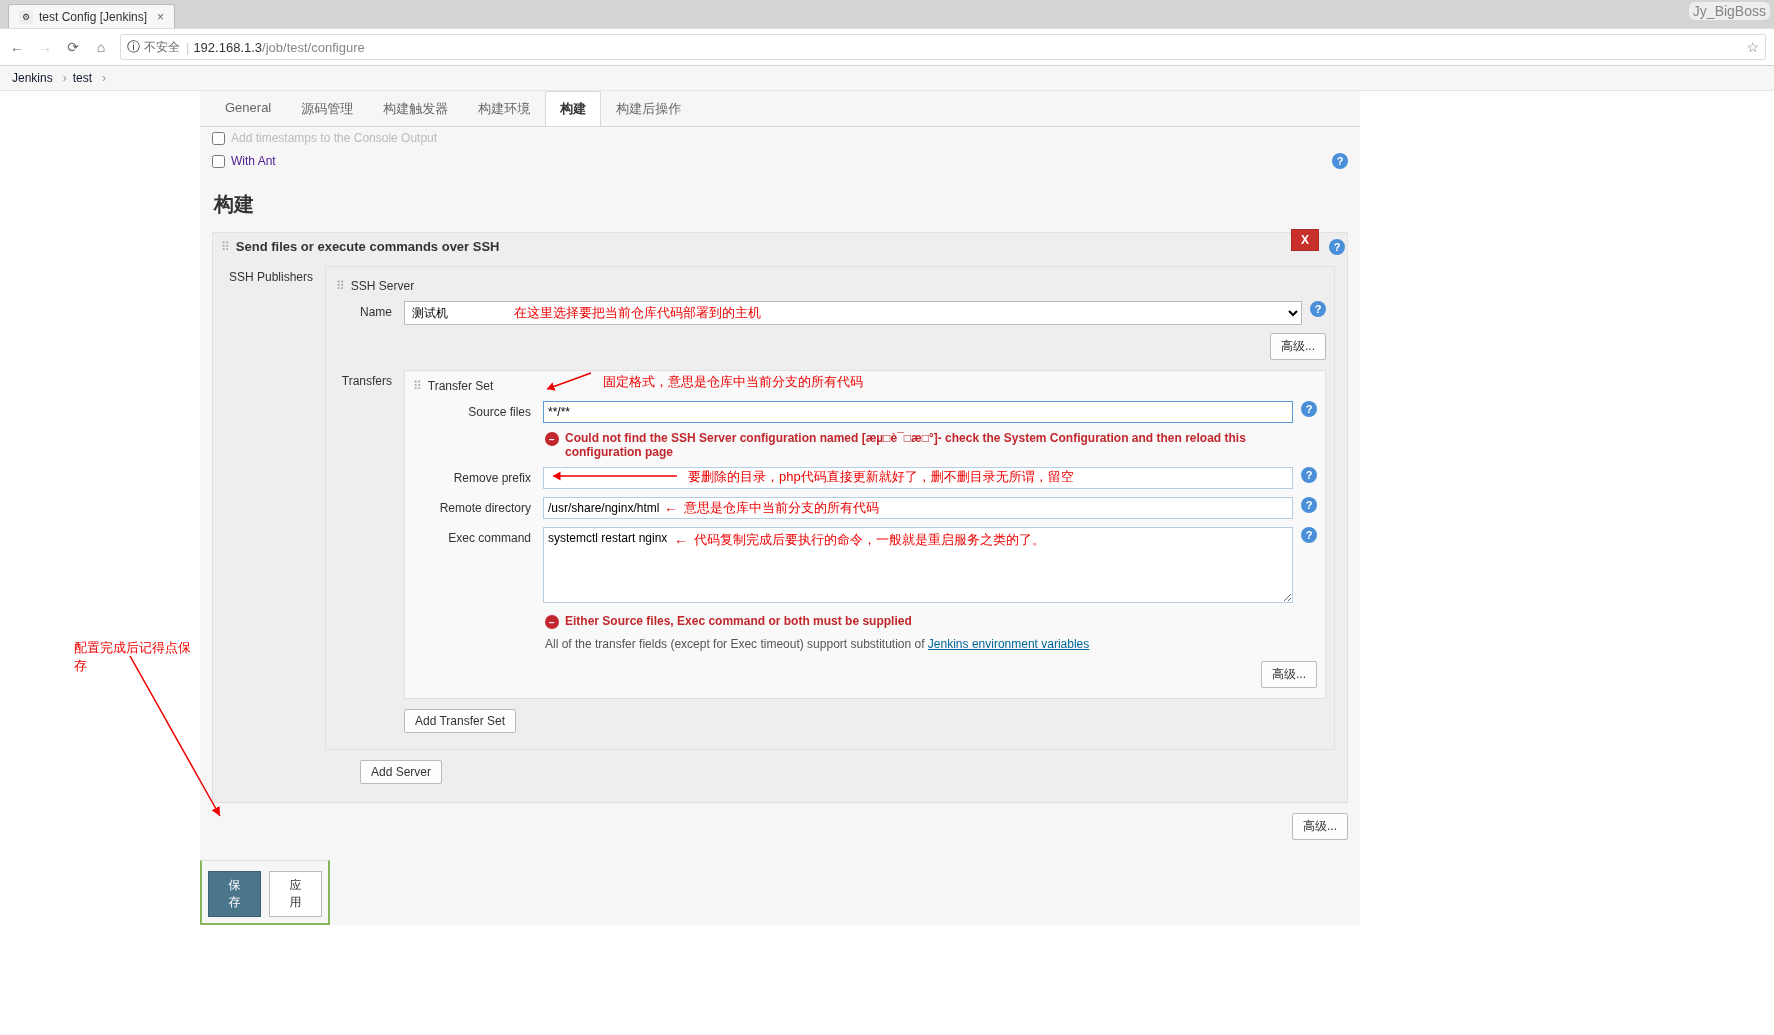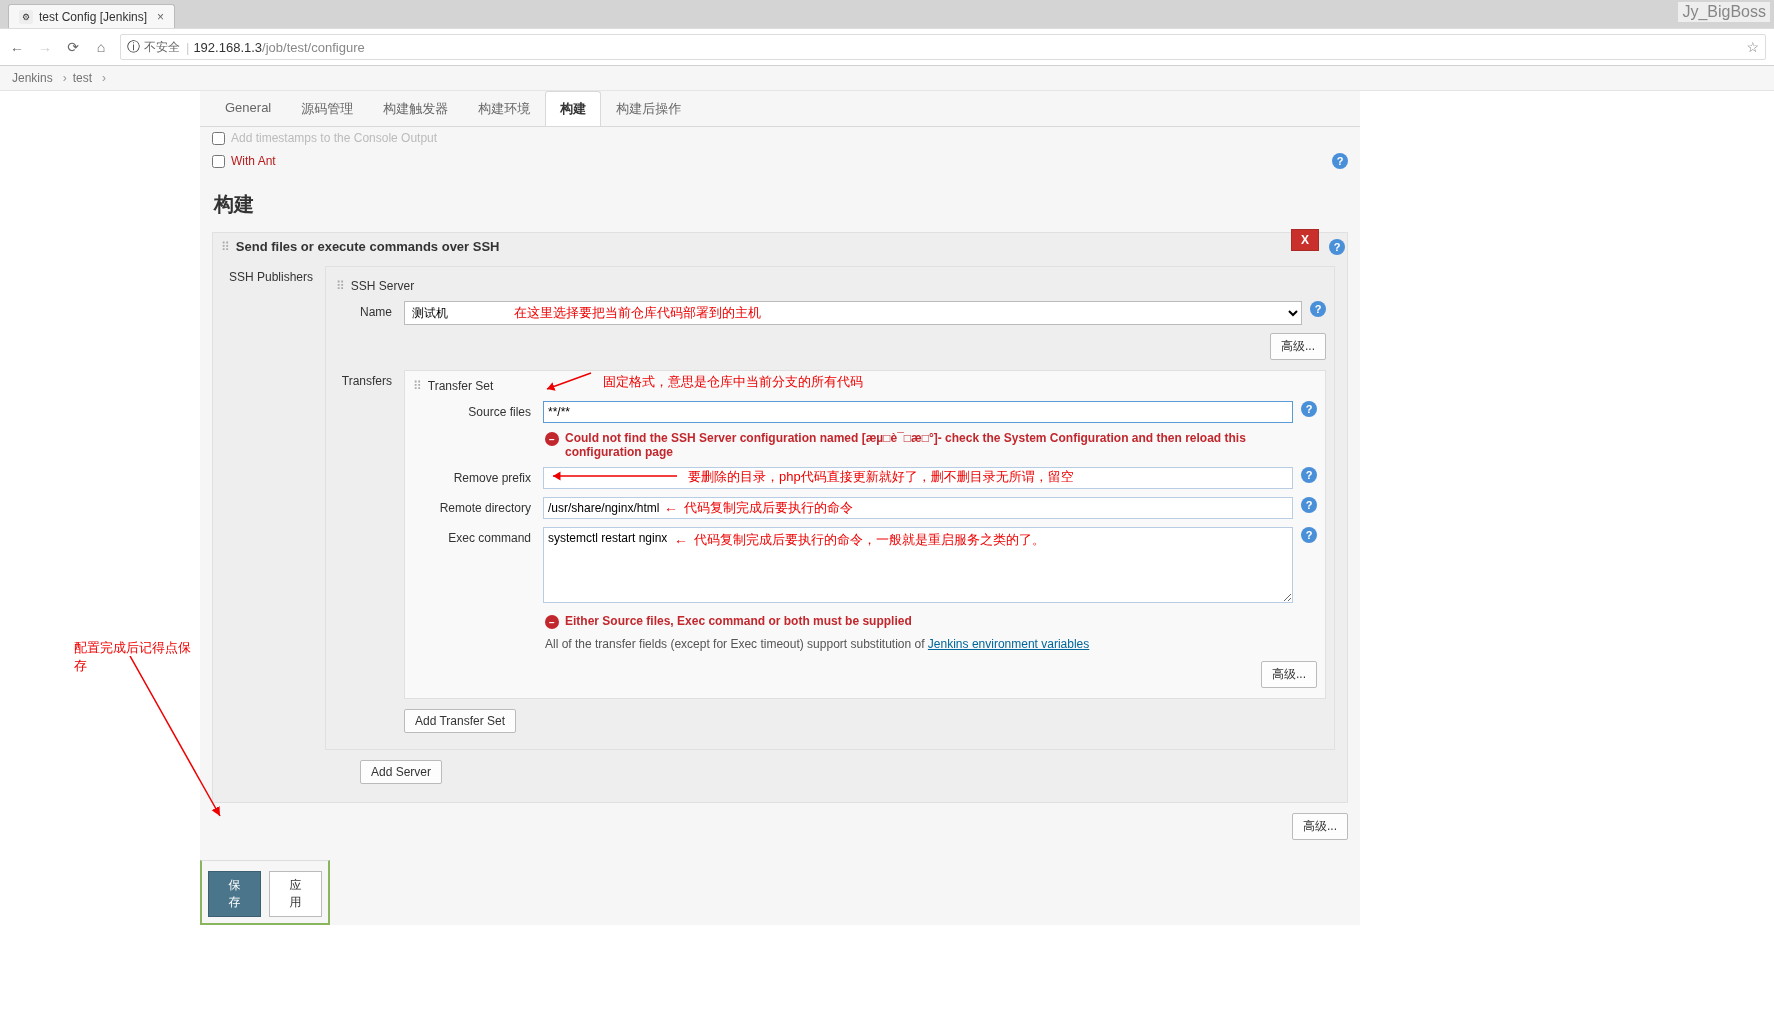--- a/index.html
+++ b/index.html
@@ -9,39 +9,39 @@
 .tab-bar { display: flex; align-items: center; background: #d4d4d4; height: 28px; padding-left: 8px; }
 .tab { display: flex; align-items: center; background: #f7f7f7; border: 1px solid #bbb; border-bottom: none; padding: 4px 10px; border-radius: 3px 3px 0 0; font-size: 12px; height: 24px; margin-top: 4px; }
 .tab .favicon { width: 14px; height: 14px; margin-right: 6px; background: #eee; border-radius: 2px; display: inline-flex; align-items: center; justify-content: center; font-size: 9px; }
 .tab .close-x { margin-left: 10px; color: #666; cursor: pointer; }
 .nav-bar { display: flex; align-items: center; padding: 5px 8px; gap: 10px; background: #fff; border-top: 1px solid #ddd; }
 .nav-btn { width: 18px; height: 18px; display: flex; align-items: center; justify-content: center; color: #666; cursor: pointer; font-size: 14px; }
 .url-bar { flex: 1; display: flex; align-items: center; border: 1px solid #ddd; border-radius: 2px; padding: 3px 6px; background: #fff; font-size: 13px; color: #333; }
 .url-security { color: #666; margin-right: 6px; font-size: 12px; }
 .url-host { color: #333; }
 .star-icon { color: #777; margin-left: 8px; cursor: pointer; font-size: 14px; }
-.profile-badge { position: absolute; right: 4px; top: 2px; font-size: 16px; color: #868686; background: #eee; padding: 1px 4px; border-radius: 0; }
+.profile-badge { position: absolute; right: 4px; top: 2px; font-size: 14px; color: #868686; background: #eee; padding: 1px 4px; border-radius: 6px; }
 
 .breadcrumb { display: flex; align-items: center; padding: 5px 12px; background: #f6f6f6; border-bottom: 1px solid #e5e5e5; font-size: 12px; }
-.breadcrumb a { color: #737373; text-decoration: none; margin-right: 4px; }
+.breadcrumb a { color: #0f172a; text-decoration: none; margin-right: 4px; }
 .breadcrumb .sep { color: #999; margin: 0 6px; }
 
 .page-wrap { display: flex; }
 .left-gutter { width: 200px; position: relative; }
 .main-col { flex: 1; background: #f6f6f6; padding: 0; max-width: 1160px; }
 
 .config-tabs { display: flex; border-bottom: 1px solid #d9d9d9; background: #f6f6f6; padding-left: 10px; }
 .config-tab { padding: 8px 14px; color: #666; cursor: pointer; border: 1px solid transparent; border-bottom: none; font-size: 13px; }
 .config-tab.active { background: #fff; border-color: #d9d9d9; color: #333; font-weight: bold; border-radius: 3px 3px 0 0; }
 
 .form-body { padding: 0 12px 10px 12px; background: #f6f6f6; }
 
 .checkbox-row { display: flex; align-items: center; padding: 4px 0; }
 .checkbox-row input[type=checkbox] { margin-right: 6px; }
-.checkbox-row label { color: #b91c1c; }
+.checkbox-row label { color: #4c1d95; }
 .checkbox-row.prev { color: #bbb; }
 .checkbox-row.prev label { color: #bbb; }
 .help-icon { width: 16px; height: 16px; border-radius: 50%; background: #4a90d9; color: #fff; display: inline-flex; align-items: center; justify-content: center; font-size: 11px; font-weight: bold; margin-left: auto; cursor: pointer; }
 
 .section-title { font-size: 20px; font-weight: bold; color: #333; margin: 18px 0 14px 2px; }
 
 .build-step { border: 1px solid #e0e0e0; background: #eee; margin-bottom: 10px; }
 .build-step-header { display: flex; align-items: center; padding: 6px 8px; background: #eee; position: relative; }
 .grip { color: #aaa; margin-right: 8px; cursor: grab; font-size: 12px; letter-spacing: -2px; }
 .step-title { font-weight: bold; font-size: 13px; }
@@ -234,21 +234,21 @@
                             </svg>
                           <span class="annotation" style="left:145px; top:1px;">要删除的目录，php代码直接更新就好了，删不删目录无所谓，留空</span>
                         </div>
                         <span class="help-icon" style="margin-left:8px;">?</span>
                       </div>
 
                       <div class="row">
                         <div class="row-label-sm">Remote directory</div>
                         <div class="row-field" style="position:relative;">
                           <input class="text-input" value="/usr/share/nginx/html" style="">
-                          <span class="annotation" style="left:115px; top:2px;"><span class="arrow-left">←</span><span>代码复制完成后要执行的命令</span></span>
+                          <span class="annotation" style="left:115px; top:2px;"><span class="arrow-left">←</span><span>意思是仓库中当前分支的所有代码</span></span>
                         </div>
                         <span class="help-icon" style="margin-left:8px;">?</span>
                       </div>
 
                       <div class="row">
                         <div class="row-label-sm">Exec command</div>
                         <div class="row-field" style="position:relative;">
                           <textarea class="text-input" style="">systemctl restart nginx</textarea>
                           <span class="annotation" style="left:125px; top:4px;"><span class="arrow-left">←</span><span>代码复制完成后要执行的命令，一般就是重启服务之类的了。</span></span>
                         </div>

